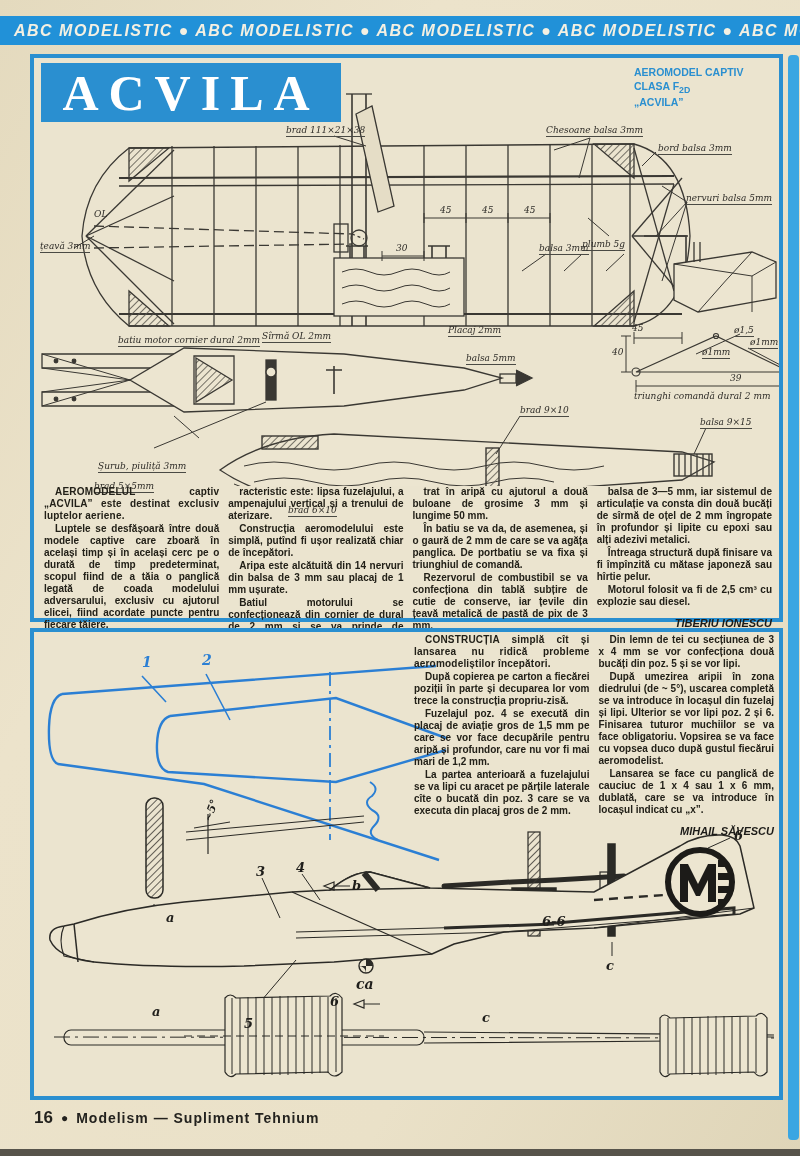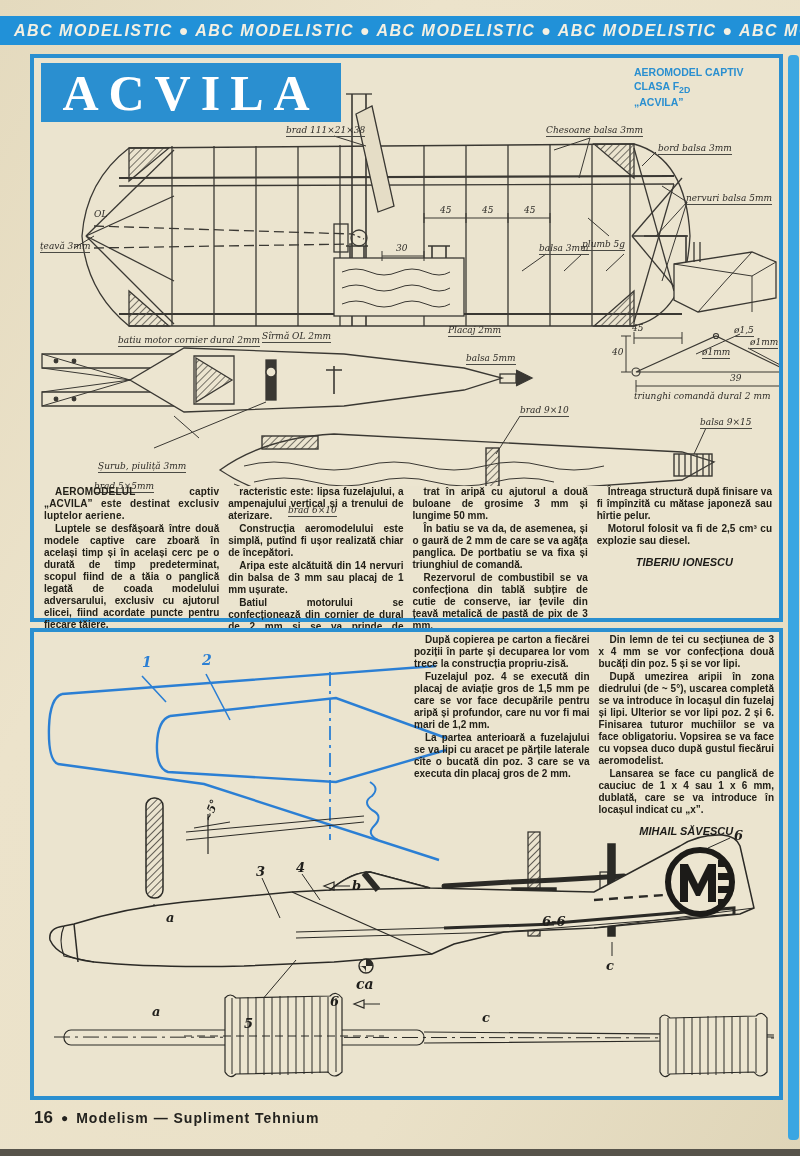--- a/index.html
+++ b/index.html
@@ -29,21 +29,21 @@
   .dim{position:absolute;font-family:"DejaVu Serif",serif;font-style:italic;font-size:9px;
           color:#2e2c28;white-space:nowrap;line-height:1;}
   .num-blue{position:absolute;color:#2b7fd4;font-style:italic;font-weight:bold;font-size:14px;font-family:"DejaVu Serif",serif;}
   .num-blk{position:absolute;color:#1f1e1b;font-style:italic;font-weight:bold;font-size:13px;font-family:"DejaVu Serif",serif;}
   
   .cols{position:absolute;display:flex;gap:9px;}
   .col{flex:1;min-width:0;}
   .col p{margin:0 0 1px 0;text-indent:11px;font-size:10px;line-height:1.2;text-align:justify;
          font-weight:bold;color:#222018;}
   .lead{letter-spacing:.2px;}
-  .author{text-align:center;font-style:italic;font-weight:bold;font-size:11px;color:#1c1b18;margin-top:9px;}
+  .author{text-align:right;font-style:italic;font-weight:bold;font-size:11px;color:#1c1b18;margin-top:9px;}
   
   .hdr2{position:absolute;left:7px;top:6px;width:392px;height:33px;background:#1f86d2;color:#17202c;
         display:flex;align-items:center;justify-content:center;font-weight:bold;font-size:16.5px;letter-spacing:.5px;}
   
   .footer{position:absolute;left:34px;top:1108px;display:flex;align-items:center;gap:8px;color:#23221e;}
   .footer .pg{font-size:17px;font-weight:bold;}
   .footer .dot{font-size:12px;}
   .footer .ttl{font-size:14px;font-weight:bold;letter-spacing:1px;}
   svg{display:block;}
 </style>
@@ -255,20 +255,21 @@
       <p>Aripa este alcătuită din 14 nervuri din balsa de 3 mm sau placaj de 1 mm ușurate.</p>
       <p>Batiul motorului se confecționează din cornier de dural de 2 mm și se va prinde de portbatiul încas-</p>
     </div>
     <div class="col">
       <p>trat în aripă cu ajutorul a două buloane de grosime 3 mm și lungime 50 mm.</p>
       <p>În batiu se va da, de asemenea, și o gaură de 2 mm de care se va agăța panglica. De portbatiu se va fixa și triunghiul de comandă.</p>
       <p>Rezervorul de combustibil se va confecționa din tablă subțire de cutie de conserve, iar țevile din țeavă metalică de pastă de pix de 3 mm.</p>
       <p>Profundorul se va confecționa din</p>
     </div>
     <div class="col">
+      <p>balsa de 3—5 mm, iar sistemul de articulație va consta din două bucăți de sîrmă de oțel de 2 mm îngropate în profundor și lipite cu epoxi sau alți adezivi metalici.</p>
       <p>Întreaga structură după finisare va fi împînzită cu mătase japoneză sau hîrtie pelur.</p>
       <p>Motorul folosit va fi de 2,5 cm³ cu explozie sau diesel.</p>
       <div class="author">TIBERIU IONESCU</div>
     </div>
   </div>
 </div>
 
 <div class="box" id="box2">
 
   <div class="draw" style="left:0;top:0;width:745px;height:464px;">
@@ -374,20 +375,21 @@
     <span class="num-blk" style="left:318px;top:246px;">b</span>
     <span class="num-blk" style="left:572px;top:326px;">c</span>
     <span class="num-blk" style="left:448px;top:378px;">c</span>
     <span class="num-blk" style="left:322px;top:344px;font-size:14px;">ca</span>
     <span class="num-blk" style="left:508px;top:282px;">6-6</span>
     <span class="num-blk" style="left:166px;top:172px;transform:rotate(-70deg);font-size:11px;">~5°</span>
   </div>
 
   <div class="cols" style="left:380px;top:2px;width:360px;">
     <div class="col">
+      <p class="lead">CONSTRUCȚIA simplă cît și lansarea nu ridică probleme aeromodeliștilor începători.</p>
       <p>După copierea pe carton a fiecărei poziții în parte și decuparea lor vom trece la construcția propriu-zisă.</p>
       <p>Fuzelajul poz. 4 se execută din placaj de aviație gros de 1,5 mm pe care se vor face decupările pentru aripă și profundor, care nu vor fi mai mari de 1,2 mm.</p>
       <p>La partea anterioară a fuzelajului se va lipi cu aracet pe părțile laterale cîte o bucată din poz. 3 care se va executa din placaj gros de 2 mm.</p>
     </div>
     <div class="col">
       <p>Din lemn de tei cu secțiunea de 3 x 4 mm se vor confecționa două bucăți din poz. 5 și se vor lipi.</p>
       <p>După umezirea aripii în zona diedrului (de ~ 5°), uscarea completă se va introduce în locașul din fuzelaj și lipi. Ulterior se vor lipi poz. 2 și 6. Finisarea tuturor muchiilor se va face obligatoriu. Vopsirea se va face cu vopsea duco după gustul fiecărui aeromodelist.</p>
       <p>Lansarea se face cu panglică de cauciuc de 1 x 4 sau 1 x 6 mm, dublată, care se va introduce în locașul indicat cu „x”.</p>
       <div class="author">MIHAIL SĂVESCU</div>
     </div>

